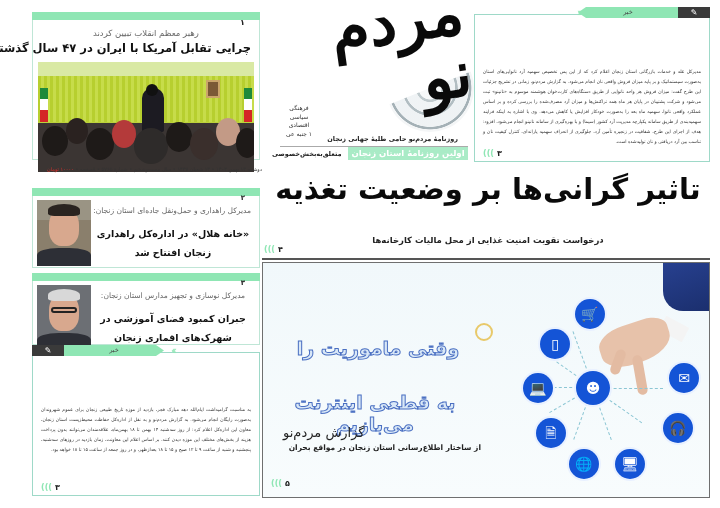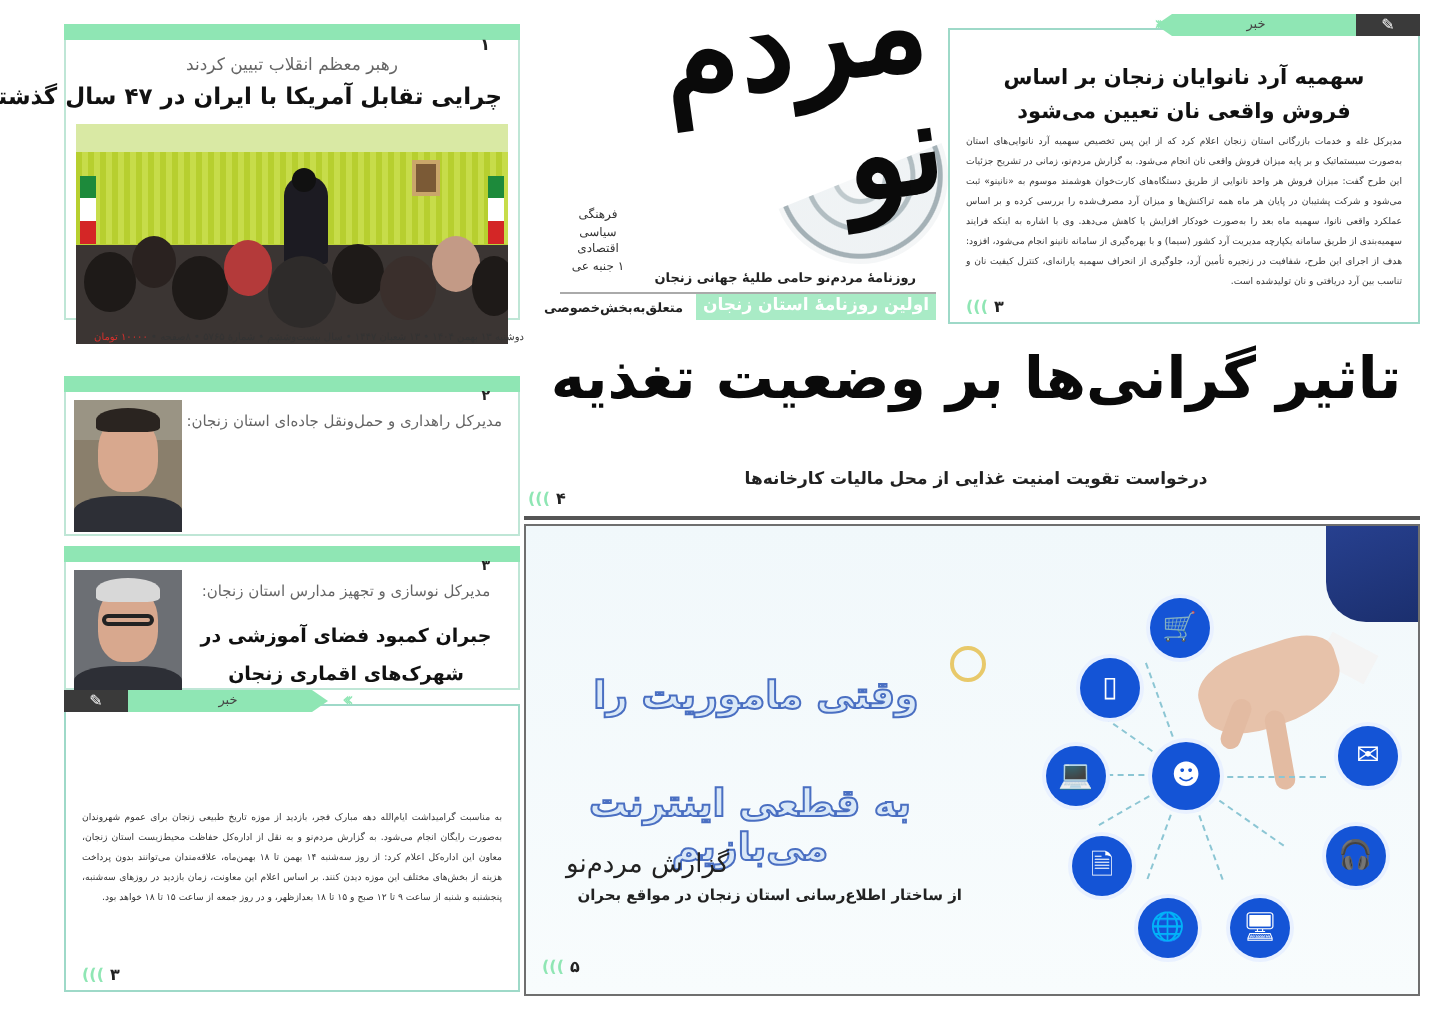--- a/index.html
+++ b/index.html
@@ -144,21 +144,20 @@
   <div class="band">اولین روزنامهٔ استان زنجان</div>
   <div class="private">متعلق‌به‌بخش‌خصوصی</div>
 </div>
 
 <div id="news1" class="abs">
   <div class="sec-head">
     <span class="chev" style="right:130px">‹‹‹</span>
     <span class="label">خبر</span>
     <span class="dark">✎</span>
   </div>
-  <div class="title">سهمیه آرد نانوایان زنجان بر اساس فروش واقعی نان تعیین می‌شود</div>
   <div class="body">مدیرکل غله و خدمات بازرگانی استان زنجان اعلام کرد که از این پس تخصیص سهمیه آرد نانوایی‌های استان به‌صورت سیستماتیک و بر پایه میزان فروش واقعی نان انجام می‌شود. به گزارش مردم‌نو، زمانی در تشریح جزئیات این طرح گفت: میزان فروش هر واحد نانوایی از طریق دستگاه‌های کارت‌خوان هوشمند موسوم به «نانینو» ثبت می‌شود و شرکت پشتیبان در پایان هر ماه همه تراکنش‌ها و میزان آرد مصرف‌شده را بررسی کرده و بر اساس عملکرد واقعی نانوا، سهمیه ماه بعد را به‌صورت خودکار افزایش یا کاهش می‌دهد. وی با اشاره به اینکه فرایند سهمیه‌بندی از طریق سامانه یکپارچه مدیریت آرد کشور (سیما) و با بهره‌گیری از سامانه نانینو انجام می‌شود، افزود: هدف از اجرای این طرح، شفافیت در زنجیره تأمین آرد، جلوگیری از انحراف سهمیه یارانه‌ای، کنترل کیفیت نان و تناسب بین آرد دریافتی و نان تولیدشده است.</div>
   <div class="page-ref" style="left:8px;top:134px"><span class="arr">(((</span><span>۳</span></div>
 </div>
 
 <div id="dateline" class="abs">
   <span>دوشنبه ۱۳ بهمن ۱۴۰۴ • ۱۳ شعبان ۱۴۴۷ • سال بیست‌وششم • شمارهٔ ۵۷۶۵ • ۸صفحه</span>
   <span> • </span>
   <span class="price">۱۰۰۰۰ تومان</span>
 </div>
 
@@ -169,20 +168,21 @@
 
 <div id="box2" class="side-box">
   <div class="bar"></div>
   <span class="num">۲</span>
   <div class="face face1">
     <div class="suit"></div>
     <div class="head"></div>
     <div class="hair"></div>
   </div>
   <div class="kicker">مدیرکل راهداری و حمل‌ونقل جاده‌ای استان زنجان:</div>
+  <div class="title">«خانه هلال» در اداره‌کل راهداری زنجان افتتاح شد</div>
 </div>
 
 <div id="box3" class="side-box">
   <div class="bar"></div>
   <span class="num">۳</span>
   <div class="face face2">
     <div class="suit"></div>
     <div class="head"></div>
     <div class="hair"></div>
     <div class="glasses"></div>

